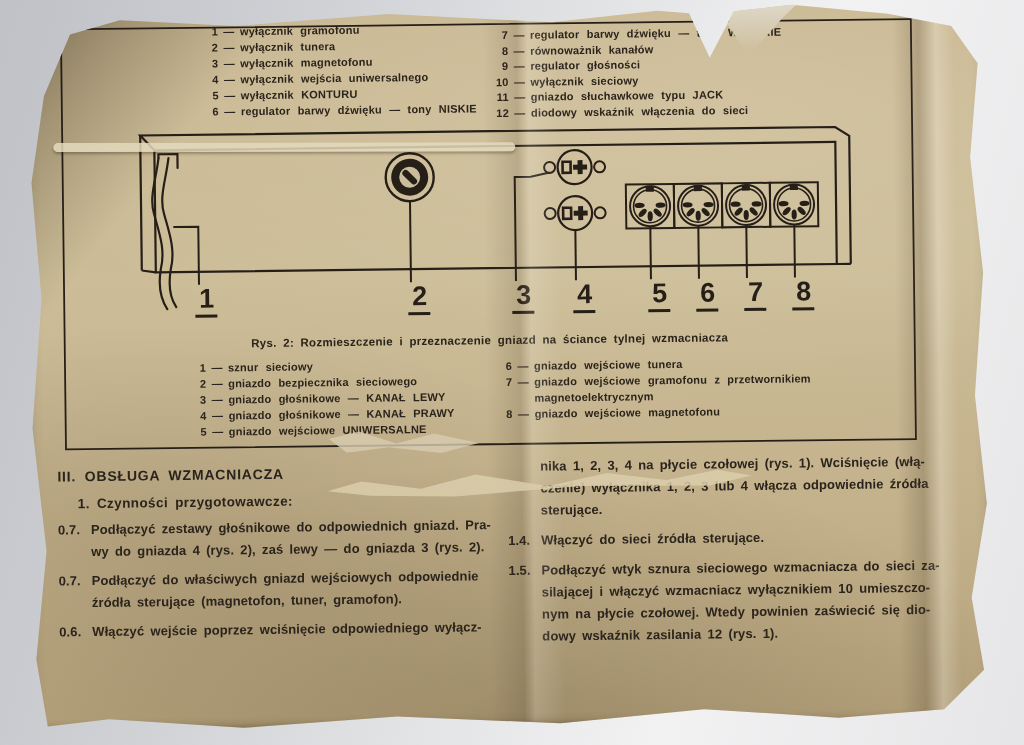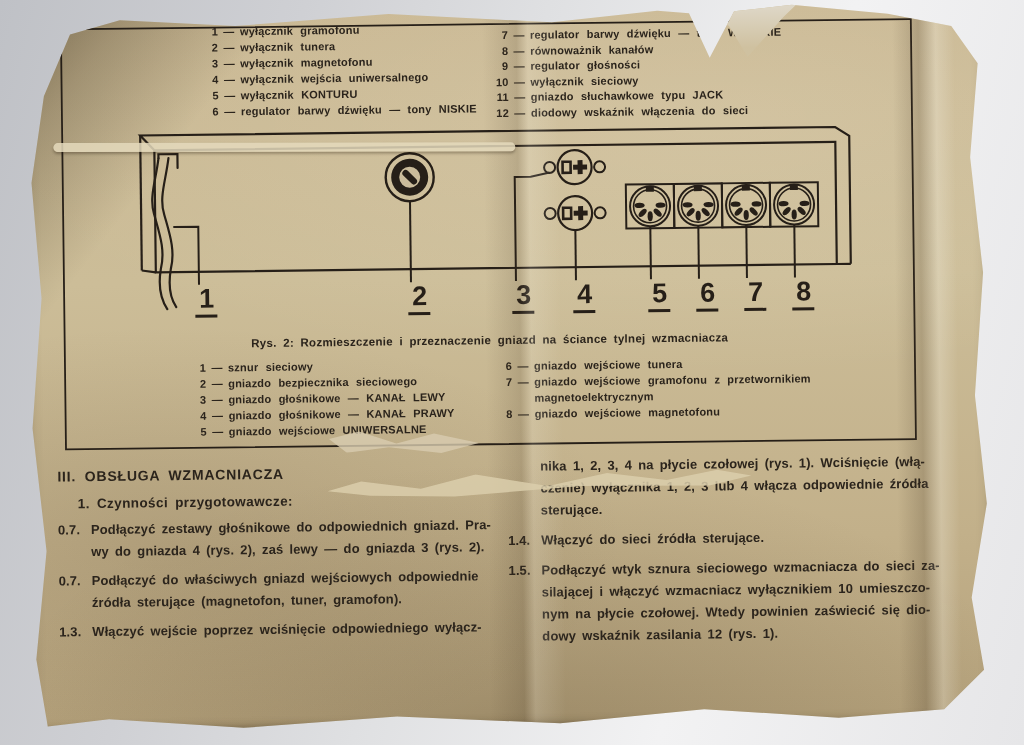--- a/index.html
+++ b/index.html
@@ -321,21 +321,21 @@
           <span class="inum">0.7.</span>
           <div class="itext">Podłączyć zestawy głośnikowe do odpowiednich gniazd. Pra-
 wy do gniazda 4 (rys. 2), zaś lewy — do gniazda 3 (rys. 2).</div>
         </div>
       <div class="item">
           <span class="inum">0.7.</span>
           <div class="itext">Podłączyć do właściwych gniazd wejściowych odpowiednie
 źródła sterujące (magnetofon, tuner, gramofon).</div>
         </div>
       <div class="item">
-          <span class="inum">1.3.</span>
+          <span class="inum">0.6.</span>
           <div class="itext">Włączyć wejście poprzez wciśnięcie odpowiedniego wyłącz-</div>
         </div>
     </div>
 
     <div class="col col-right">
       <div class="item">
           <span class="inum"></span>
           <div class="itext">nika 1, 2, 3, 4 na płycie czołowej (rys. 1). Wciśnięcie (włą-
 czenie) wyłącznika 1, 2, 3 lub 4 włącza odpowiednie źródła
 sterujące.</div>

